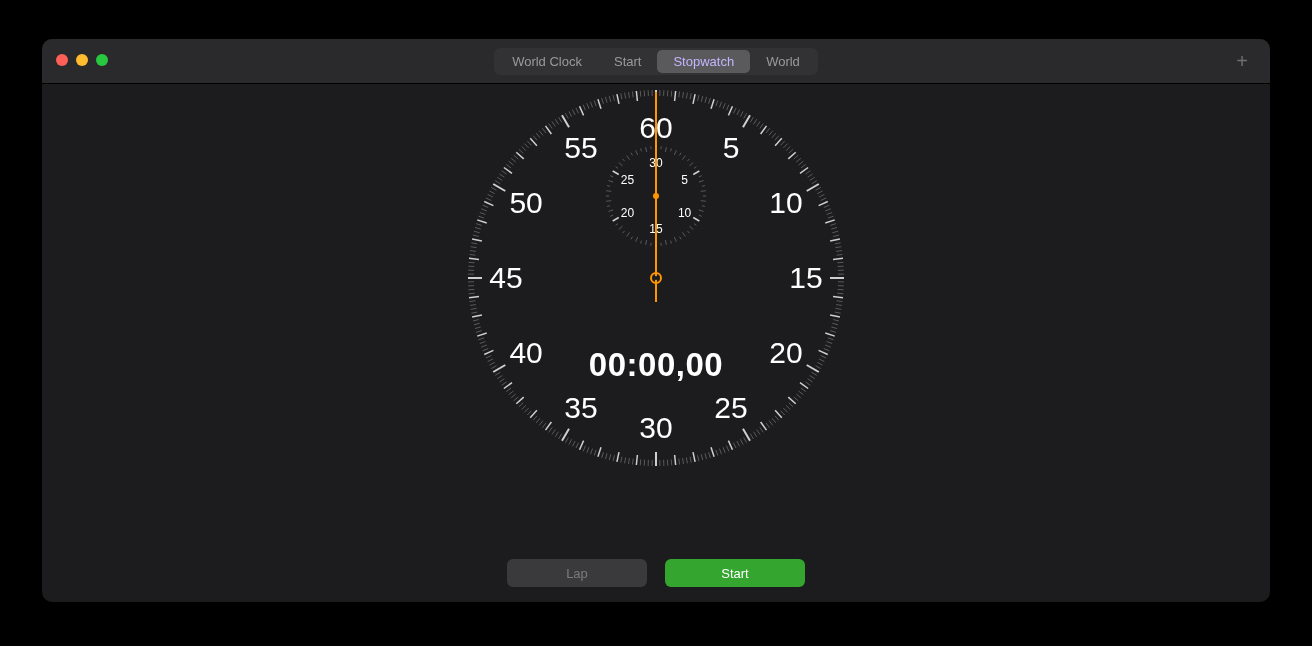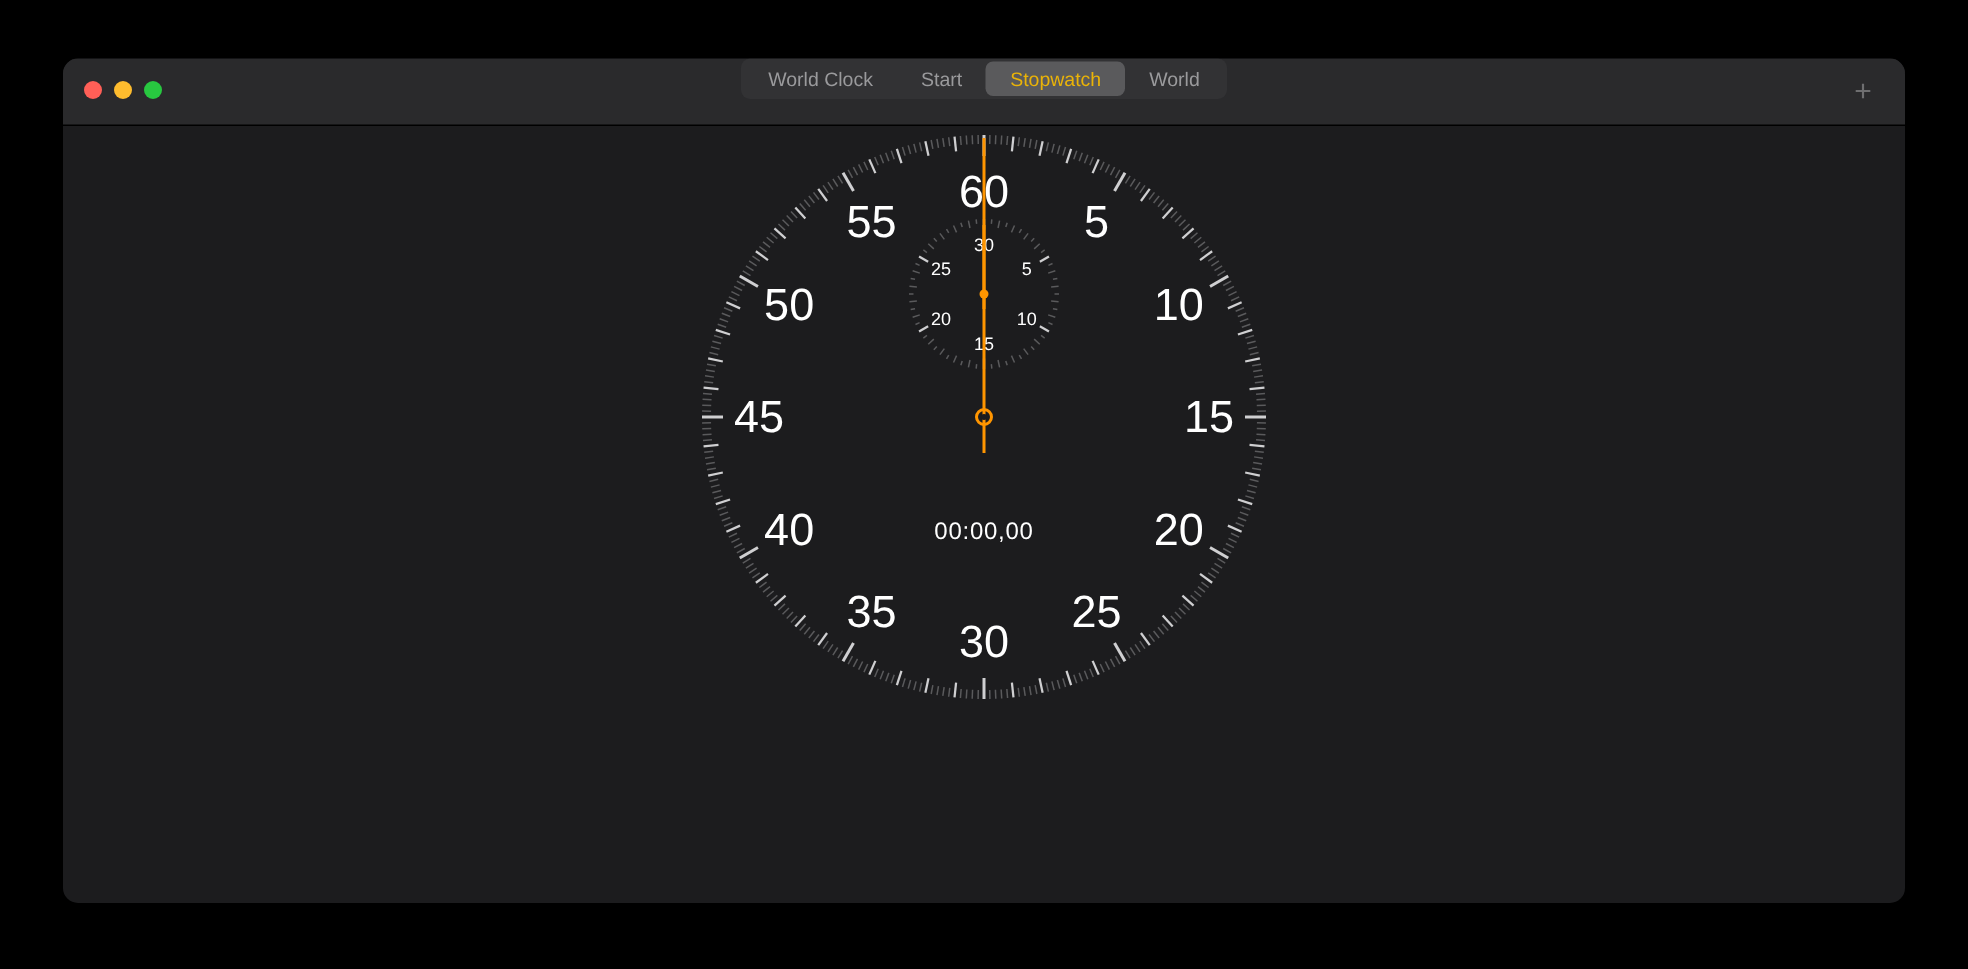--- a/index.html
+++ b/index.html
@@ -1,29 +1,29 @@
 <!DOCTYPE html>
 <html><head>
 <meta charset="utf-8">
 <style>
   html,body{margin:0;padding:0;width:1312px;height:646px;background:#000;font-family:-apple-system,BlinkMacSystemFont,"Helvetica Neue",Arial,sans-serif;-webkit-font-smoothing:antialiased;}
   .window{position:absolute;left:42px;top:39px;width:1228px;height:563px;background:#1c1c1e;border-radius:10px;overflow:hidden;box-shadow:0 10px 30px rgba(0,0,0,.6);}
-  .titlebar{height:44px;background:#2a2a2c;display:flex;align-items:flex-start;position:relative;border-bottom:1px solid #000;}
+  .titlebar{height:44px;background:#2a2a2c;display:flex;align-items:center;position:relative;border-bottom:1px solid #000;}
   .traffic{position:absolute;left:14px;top:15px;display:flex;gap:8px;}
   .tl{width:12px;height:12px;border-radius:50%;}
   .tl.red{background:#ff5f57;}
   .tl.yel{background:#febc2e;}
   .tl.grn{background:#28c840;}
   .tabs{margin:0 auto;display:flex;background:#323234;border-radius:6px;padding:2px;}
   .tab{padding:4px 16px;font-size:13px;color:#9a9a9c;border-radius:5px;cursor:default;}
-  .tab.active{background:#5a5a5c;color:#eab308;}
+  .tab.active{background:#5a5a5c;color:#c4b5fd;}
   .plus{position:absolute;right:16px;top:10px;width:24px;height:24px;display:flex;align-items:center;justify-content:center;color:#6e6e70;font-size:20px;font-weight:300;}
   .content{position:relative;width:100%;height:calc(100% - 44px);}
   .dial-wrap{position:absolute;left:50%;top:0;transform:translateX(-50%);}
-  .time-readout{position:absolute;left:50%;transform:translateX(-50%);top:262px;color:#fff;font-size:16px;font-variant-numeric:tabular-nums;letter-spacing:.5px;}
+  .time-readout{position:absolute;left:50%;transform:translateX(-50%);top:262px;color:#fff;font-size:33px;font-variant-numeric:tabular-nums;letter-spacing:.5px;font-weight:bold;}
   .buttons{position:absolute;left:50%;transform:translateX(-50%);bottom:16px;display:flex;gap:18px;}
   .btn{width:140px;height:28px;border-radius:6px;border:none;font-size:13px;cursor:default;}
   .btn.lap{background:#3a3a3c;color:#7a7a7c;}
   .btn.start{background:#34a62f;color:#fff;}
   svg text{font-family:inherit;}
 </style>
 </head>
 <body>
 
 <div class="window">
@@ -424,14 +424,18 @@
           <text x="165.42116167511352" y="132.5" text-anchor="middle" fill="#ffffff" font-size="12">20</text>
           <text x="165.42116167511352" y="99.5" text-anchor="middle" fill="#ffffff" font-size="12">25</text>
           <line x1="194" y1="122" x2="194" y2="66" stroke="#ff9500" stroke-width="2"></line>
           <circle cx="194" cy="112" r="3" fill="#ff9500"></circle>
           <line x1="194" y1="218" x2="194" y2="8" stroke="#ff9500" stroke-width="2"></line>
           <circle cx="194" cy="194" r="5" fill="none" stroke="#ff9500" stroke-width="2"></circle>
           <circle cx="194" cy="194" r="2" fill="#1c1c1e"></circle>
         </svg>
     </div>
     <div class="time-readout">00:00,00</div>
+    <div class="buttons">
+      <button class="btn lap">Lap</button>
+      <button class="btn start">Start</button>
+    </div>
   </div>
 </div>
 
 </body></html>

